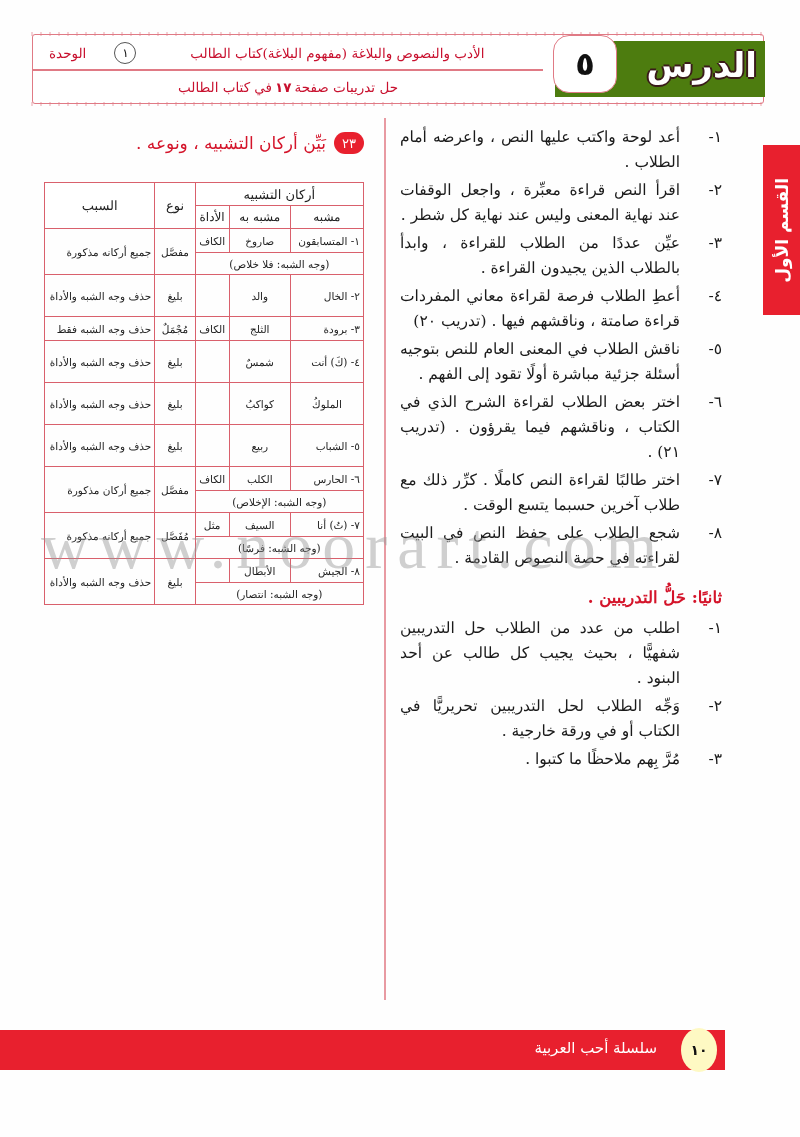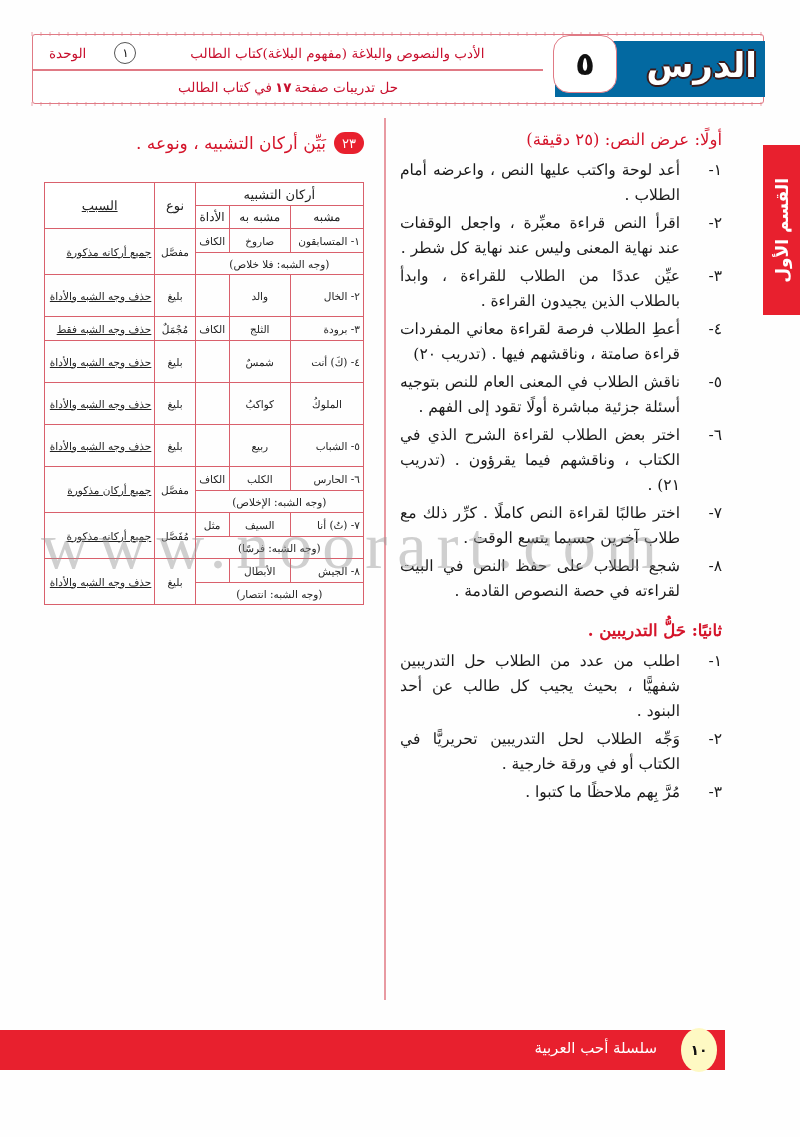--- a/index.html
+++ b/index.html
@@ -16,21 +16,21 @@
     background: repeating-linear-gradient(90deg, #e07a85 0 2px, transparent 2px 9px);
     opacity: .35;
   }
   .header::before { top: -3px; }
   .header::after { bottom: -3px; }
   .header-divider {
     position: absolute; left: 0; right: 220px; top: 34px; height: 1.5px; background: #e07a85;
   }
   .lesson-tab {
     position: absolute; right: -2px; top: 6px; width: 210px; height: 56px;
-    background: #0369a1; border-radius: 16px 0 0 0;
+    background: #4d7c0f; border-radius: 16px 0 0 0;
   }
   .lesson-label {
     position: absolute; right: 8px; top: 4px; font-family: "DejaVu Sans", sans-serif;
     font-weight: bold; font-size: 34px; color: #fff; direction: rtl;
     text-shadow: -2px 0 #3a1a1a, 2px 0 #3a1a1a, 0 -2px #3a1a1a, 0 2px #3a1a1a;
   }
   .lesson-num-box {
     position: absolute; right: 146px; top: 0px; width: 64px; height: 58px;
     background: #fff; border: 1.5px solid #e07a85; border-radius: 16px;
     display: flex; align-items: center; justify-content: center;
@@ -97,21 +97,21 @@
   }
   table.tashbih td, table.tashbih th {
     border: 1px solid #d9606c; padding: 0 3px; vertical-align: middle; font-weight: normal;
   }
   table.tashbih th { font-size: 12px; height: 23px; background: #fff; }
   table.tashbih th.big { font-size: 13px; }
   .c-mushabbah { width: 75px; text-align: right; }
   .c-bih { width: 64px; text-align: center; }
   .c-adat { width: 34px; text-align: center; }
   .c-type { width: 41px; text-align: center; }
-  .c-reason { width: 118px; text-align: right; line-height: 18px; text-decoration: underline; }
+  .c-reason { width: 118px; text-align: right; line-height: 18px; }
   tr.r1 td { height: 24px; }
   tr.wajh td { height: 22px; text-align: center; }
   tr.r2 td { height: 42px; }
 
   
   .watermark {
     position: absolute; left: 0; top: 508px; width: 667px; text-align: right;
     font-family: "Liberation Serif", serif; font-size: 66px; letter-spacing: 10px;
     color: rgba(150,150,150,.45); pointer-events: none; white-space: nowrap;
   }
@@ -152,21 +152,20 @@
   <div class="lesson-num-box">٥</div>
 </div>
 
 <div class="side-tab">
   <span>القسم الأول</span>
 </div>
 
 <div class="col-divider"></div>
 
 <div class="right-col">
-  <div class="section-title">أولًا: عرض النص: (٢٥ دقيقة)</div>
 
   <div class="step">
       <span class="step-num">١-</span>
       <span class="step-text">أعد لوحة واكتب عليها النص ، واعرضه أمام الطلاب .</span>
     </div>
   <div class="step">
       <span class="step-num">٢-</span>
       <span class="step-text">اقرأ النص قراءة معبِّرة ، واجعل الوقفات عند نهاية المعنى وليس عند نهاية كل شطر .</span>
     </div>
   <div class="step">

